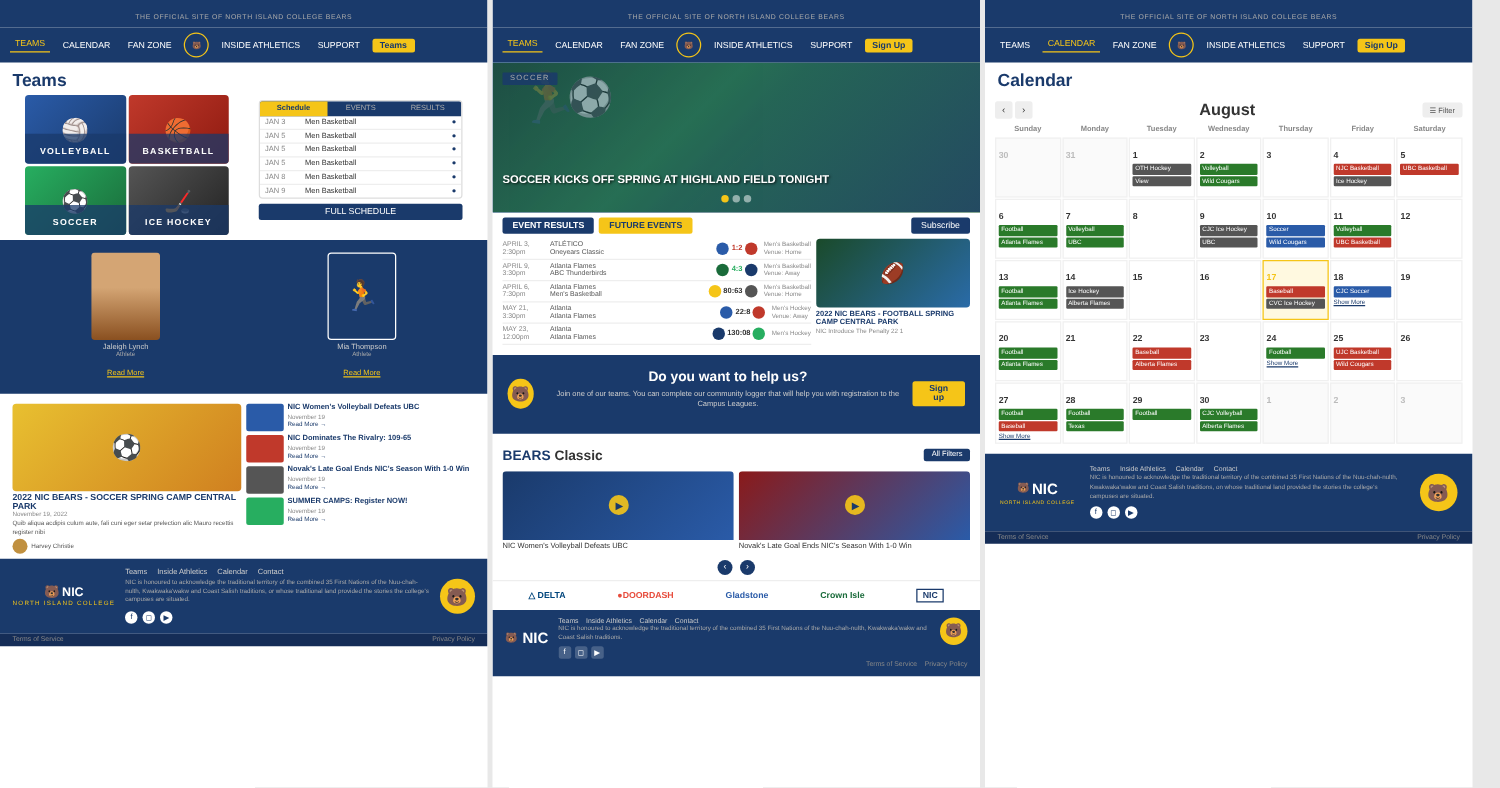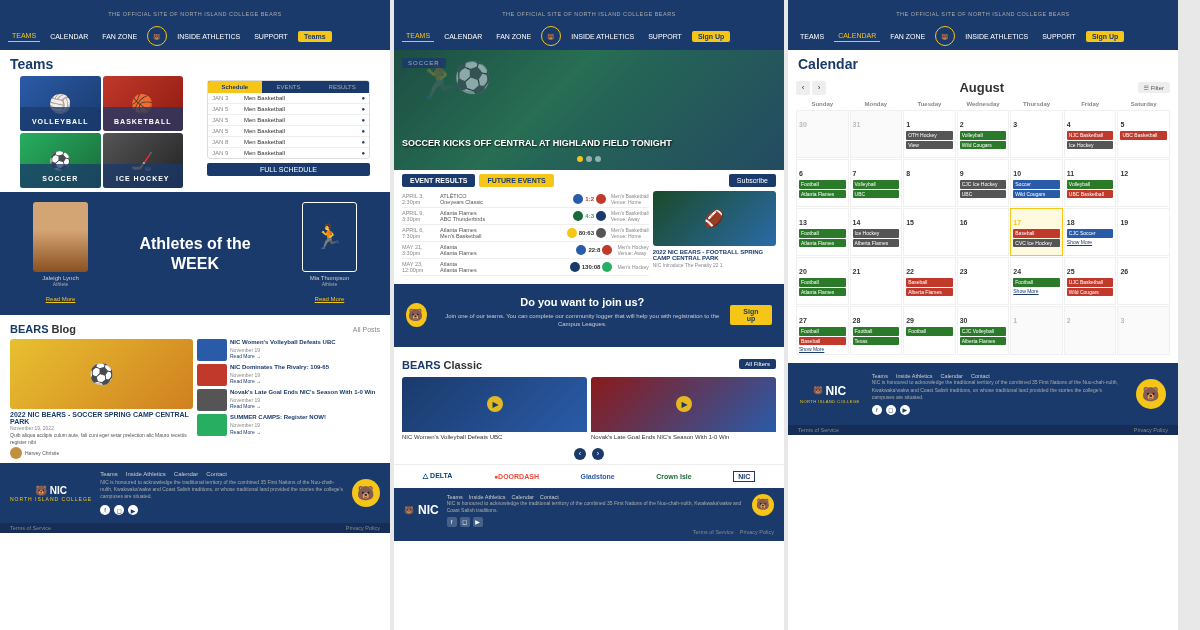--- a/index.html
+++ b/index.html
@@ -285,38 +285,31 @@
 
   <div class="athletes-section">
     <div class="athlete-card">
       <div class="athlete-photo">
         <div style="width:100%;height:100%;background:linear-gradient(180deg,#d4a574 40%,#8a5020 100%);"></div>
       </div>
       <div class="athlete-name">Jaleigh Lynch</div>
       <div class="athlete-title">Athlete</div>
       <a class="read-more">Read More</a>
     </div>
-    <div class="athletes-title">Athletes of the WEEK</div>
     <div class="athlete-card">
       <div class="athlete-photo athlete-photo2">
         <span style="color:#fff;font-size:24px;">🏃</span>
       </div>
       <div class="athlete-name">Mia Thompson</div>
       <div class="athlete-title">Athlete</div>
       <a class="read-more">Read More</a>
     </div>
   </div>
 
   <div class="blog-section">
-    <div class="blog-header">
-      <div class="blog-title">
-        <span class="bears">BEARS </span><span class="blog">Blog</span>
-      </div>
-      <a class="all-posts">All Posts</a>
-    </div>
     <div class="blog-main">
       <div>
         <div class="blog-main-img" style="background:linear-gradient(135deg,#e8c030,#d08020);display:flex;align-items:center;justify-content:center;">
             <span style="font-size:20px;">⚽</span>
           </div>
         <div class="blog-main-content">
           <div class="title">2022 NIC BEARS - SOCCER SPRING CAMP CENTRAL PARK</div>
           <div class="meta">November 19, 2022</div>
           <div class="excerpt">Quib aliqua acdipis culum aute, fali cuni eger setar prelection alic Mauro recettis register nibi</div>
           <div class="blog-author">
@@ -420,21 +413,21 @@
     <a class="nav-btn">Sign Up</a>
   </nav>
 
   <div class="hero-banner">
     <div class="hero-img" style="background:linear-gradient(135deg, #1a4a2a 0%, #2a7a4b 40%, #1a3a6b 100%); position:relative;">
 
       <div style="position:absolute;top:10px;left:60px;font-size:30px;color:rgba(255,255,255,0.6);">⚽</div>
       <div style="position:absolute;top:5px;left:20px;font-size:40px;color:rgba(255,255,255,0.3);">🏃</div>
     </div>
     <div class="hero-badge" style="position:absolute;top:8px;left:8px;background:rgba(26,58,107,0.85);color:#aaa;font-size:6px;padding:2px 6px;border-radius:1px;letter-spacing:1px;">SOCCER</div>
-    <div class="hero-title">SOCCER KICKS OFF CENTRAL AT HIGHLAND FIELD TONIGHT</div>
+    <div class="hero-title">SOCCER KICKS OFF SPRING AT HIGHLAND FIELD TONIGHT</div>
     <div class="hero-dots">
       <div class="hero-dot active"></div>
       <div class="hero-dot"></div>
       <div class="hero-dot"></div>
     </div>
   </div>
 
   <div class="events-section">
     <div class="events-tabs">
       <div class="events-tab active1">EVENT RESULTS</div>
@@ -520,21 +513,21 @@
       </div>
     </div>
   </div>
 
   <div class="join-section">
     <div class="join-row">
       <div class="join-icon">
         <span style="font-size:12px;">🐻</span>
       </div>
       <div>
-        <div class="join-title">Do you want to join us?</div>
+        <div class="join-title">Do you want to help us?</div>
         <div class="join-text">Join one of our teams. You can complete our community logger that will help you with registration to the Campus Leagues.</div>
       </div>
       <a class="join-btn">Sign up</a>
     </div>
   </div>
 
   <div class="videos-section">
     <div class="videos-header">
       <div class="videos-title">
         <span class="bears">BEARS </span><span class="videos">Classic</span>

